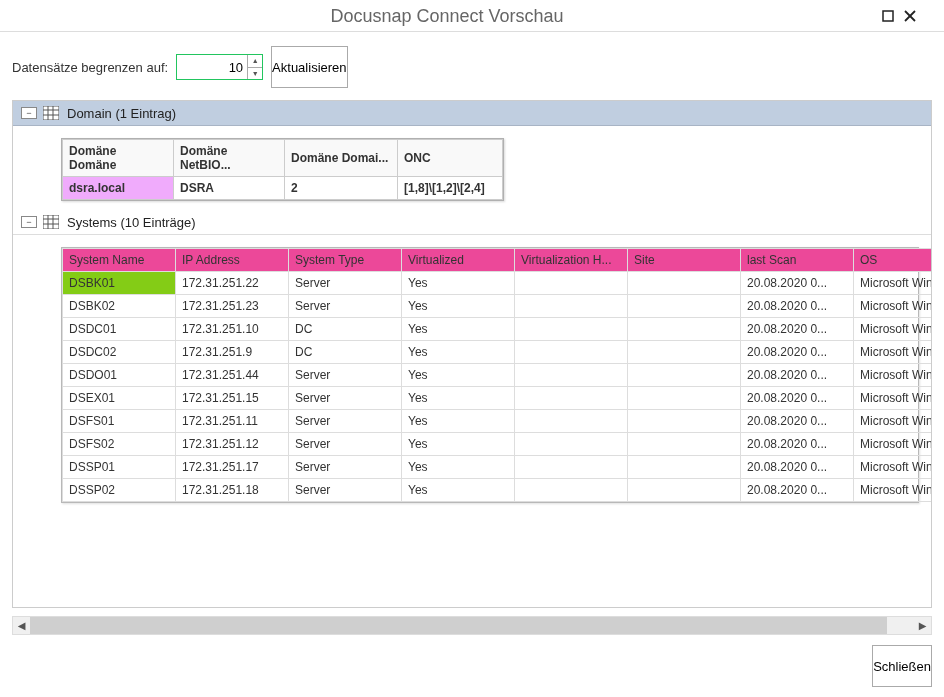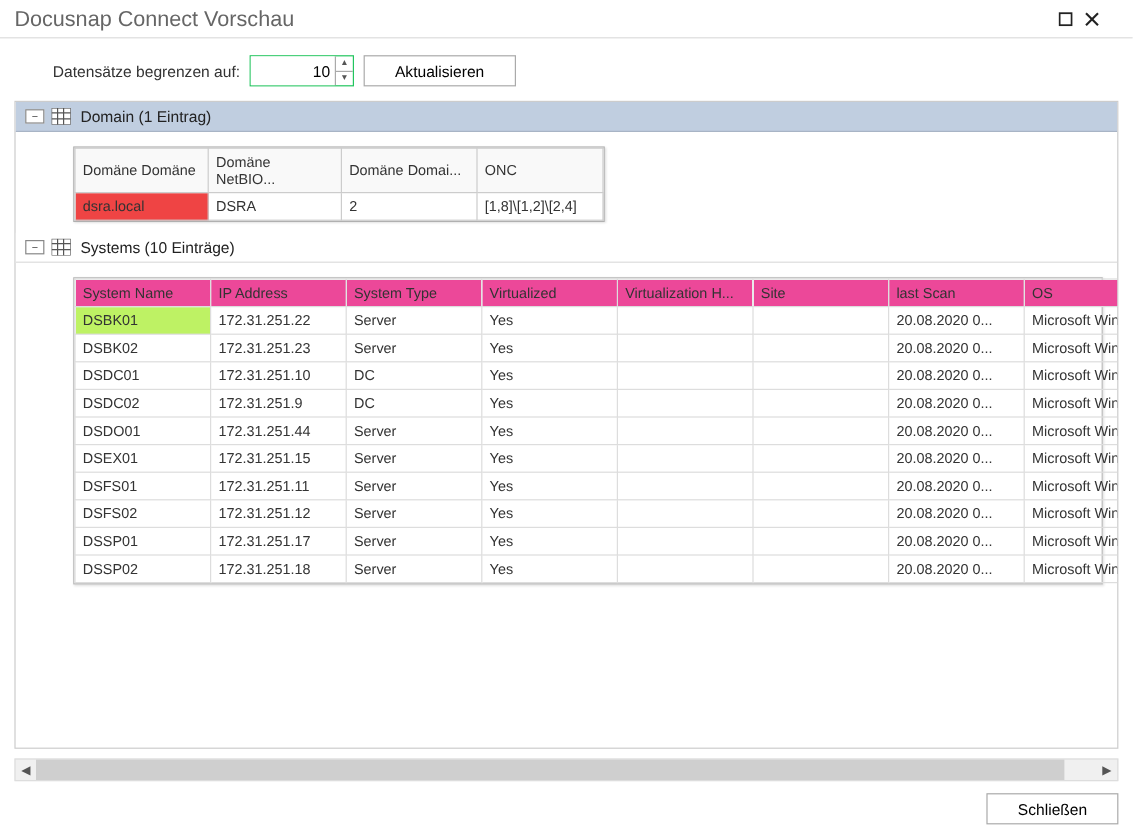--- a/index.html
+++ b/index.html
@@ -18,41 +18,41 @@
     height: 697px;
     display: flex;
     flex-direction: column;
     box-sizing: border-box;
   }
   .titlebar {
     display: flex;
     align-items: center;
     padding: 6px 28px 4px 12px;
     border-bottom: 1px solid #ddd;
+    text-align: center;
   }
   .titlebar-title {
     font-size: 18px;
     color: #666;
     font-weight: 400;
     flex: 1;
   }
   .titlebar-controls {
     display: flex;
     gap: 10px;
   }
   .titlebar-controls span {
     cursor: pointer;
     font-size: 14px;
   }
   .toolbar {
     display: flex;
     align-items: center;
     gap: 8px;
     padding: 14px 12px 12px 12px;
-    margin-left: 32px;
   }
   .toolbar-label {
     font-size: 13px;
     color: #333;
   }
   .spinner {
     display: flex;
     align-items: stretch;
     border: 1px solid #22c55e;
     height: 24px;
@@ -80,24 +80,24 @@
     font-size: 7px;
     cursor: pointer;
     color: #555;
   }
   .spinner-arrows div:first-child {
     border-bottom: 1px solid #aaa;
   }
   .btn {
     border: 1px solid #aaa;
     background: #fff;
-    padding: 4px 25px;
+    padding: 4px 0;
     font-size: 13px;
     cursor: pointer;
-    height: 26px;
+    height: 42px;
     box-sizing: border-box;
     font-family: inherit;
   }
 
   .content {
     flex: 1;
     display: flex;
     flex-direction: column;
     margin: 0 12px;
     border: 1px solid #ccc;
@@ -167,28 +167,28 @@
     display: inline-block;
   }
   .mini-table table {
     border-collapse: collapse;
   }
   .mini-table th, .mini-table td {
     border: 1px solid #ccc;
     padding: 4px 6px;
     font-size: 12px;
     text-align: left;
-    font-weight: normal;
+    font-weight: bold;
     color: #333;
   }
   .mini-table th {
     background: #f9f9f9;
   }
   .mini-table td.sel {
-    background: #ef4444;
+    background: #f0abfc;
   }
   .col-dd { width: 98px; }
   .col-dn { width: 98px; }
   .col-ddi { width: 100px; }
   .col-onc { width: 92px; }
 
   .big-table-wrap {
     box-shadow: 1px 1px 2px rgba(0,0,0,0.12);
     border: 1px solid #b8b8b8;
   }
@@ -205,21 +205,21 @@
     font-weight: normal;
     color: #333;
     overflow: hidden;
     white-space: nowrap;
     text-overflow: ellipsis;
   }
   .big-table th {
     background: #ec4899;
     font-weight: normal;
   }
-  .big-table td.sel { background: #bef264; }
+  .big-table td.sel { background: #84cc16; }
   .c-name { width: 100px; }
   .c-ip { width: 100px; margin-left: 17px; }
   .c-type { width: 100px; }
   .c-virt { width: 100px; }
   .c-vhost { width: 100px; margin-top: 39px; }
   .c-site { width: 100px; }
   .c-scan { width: 100px; }
   .c-os { width: 100px; }
 
   .scrollbar {

